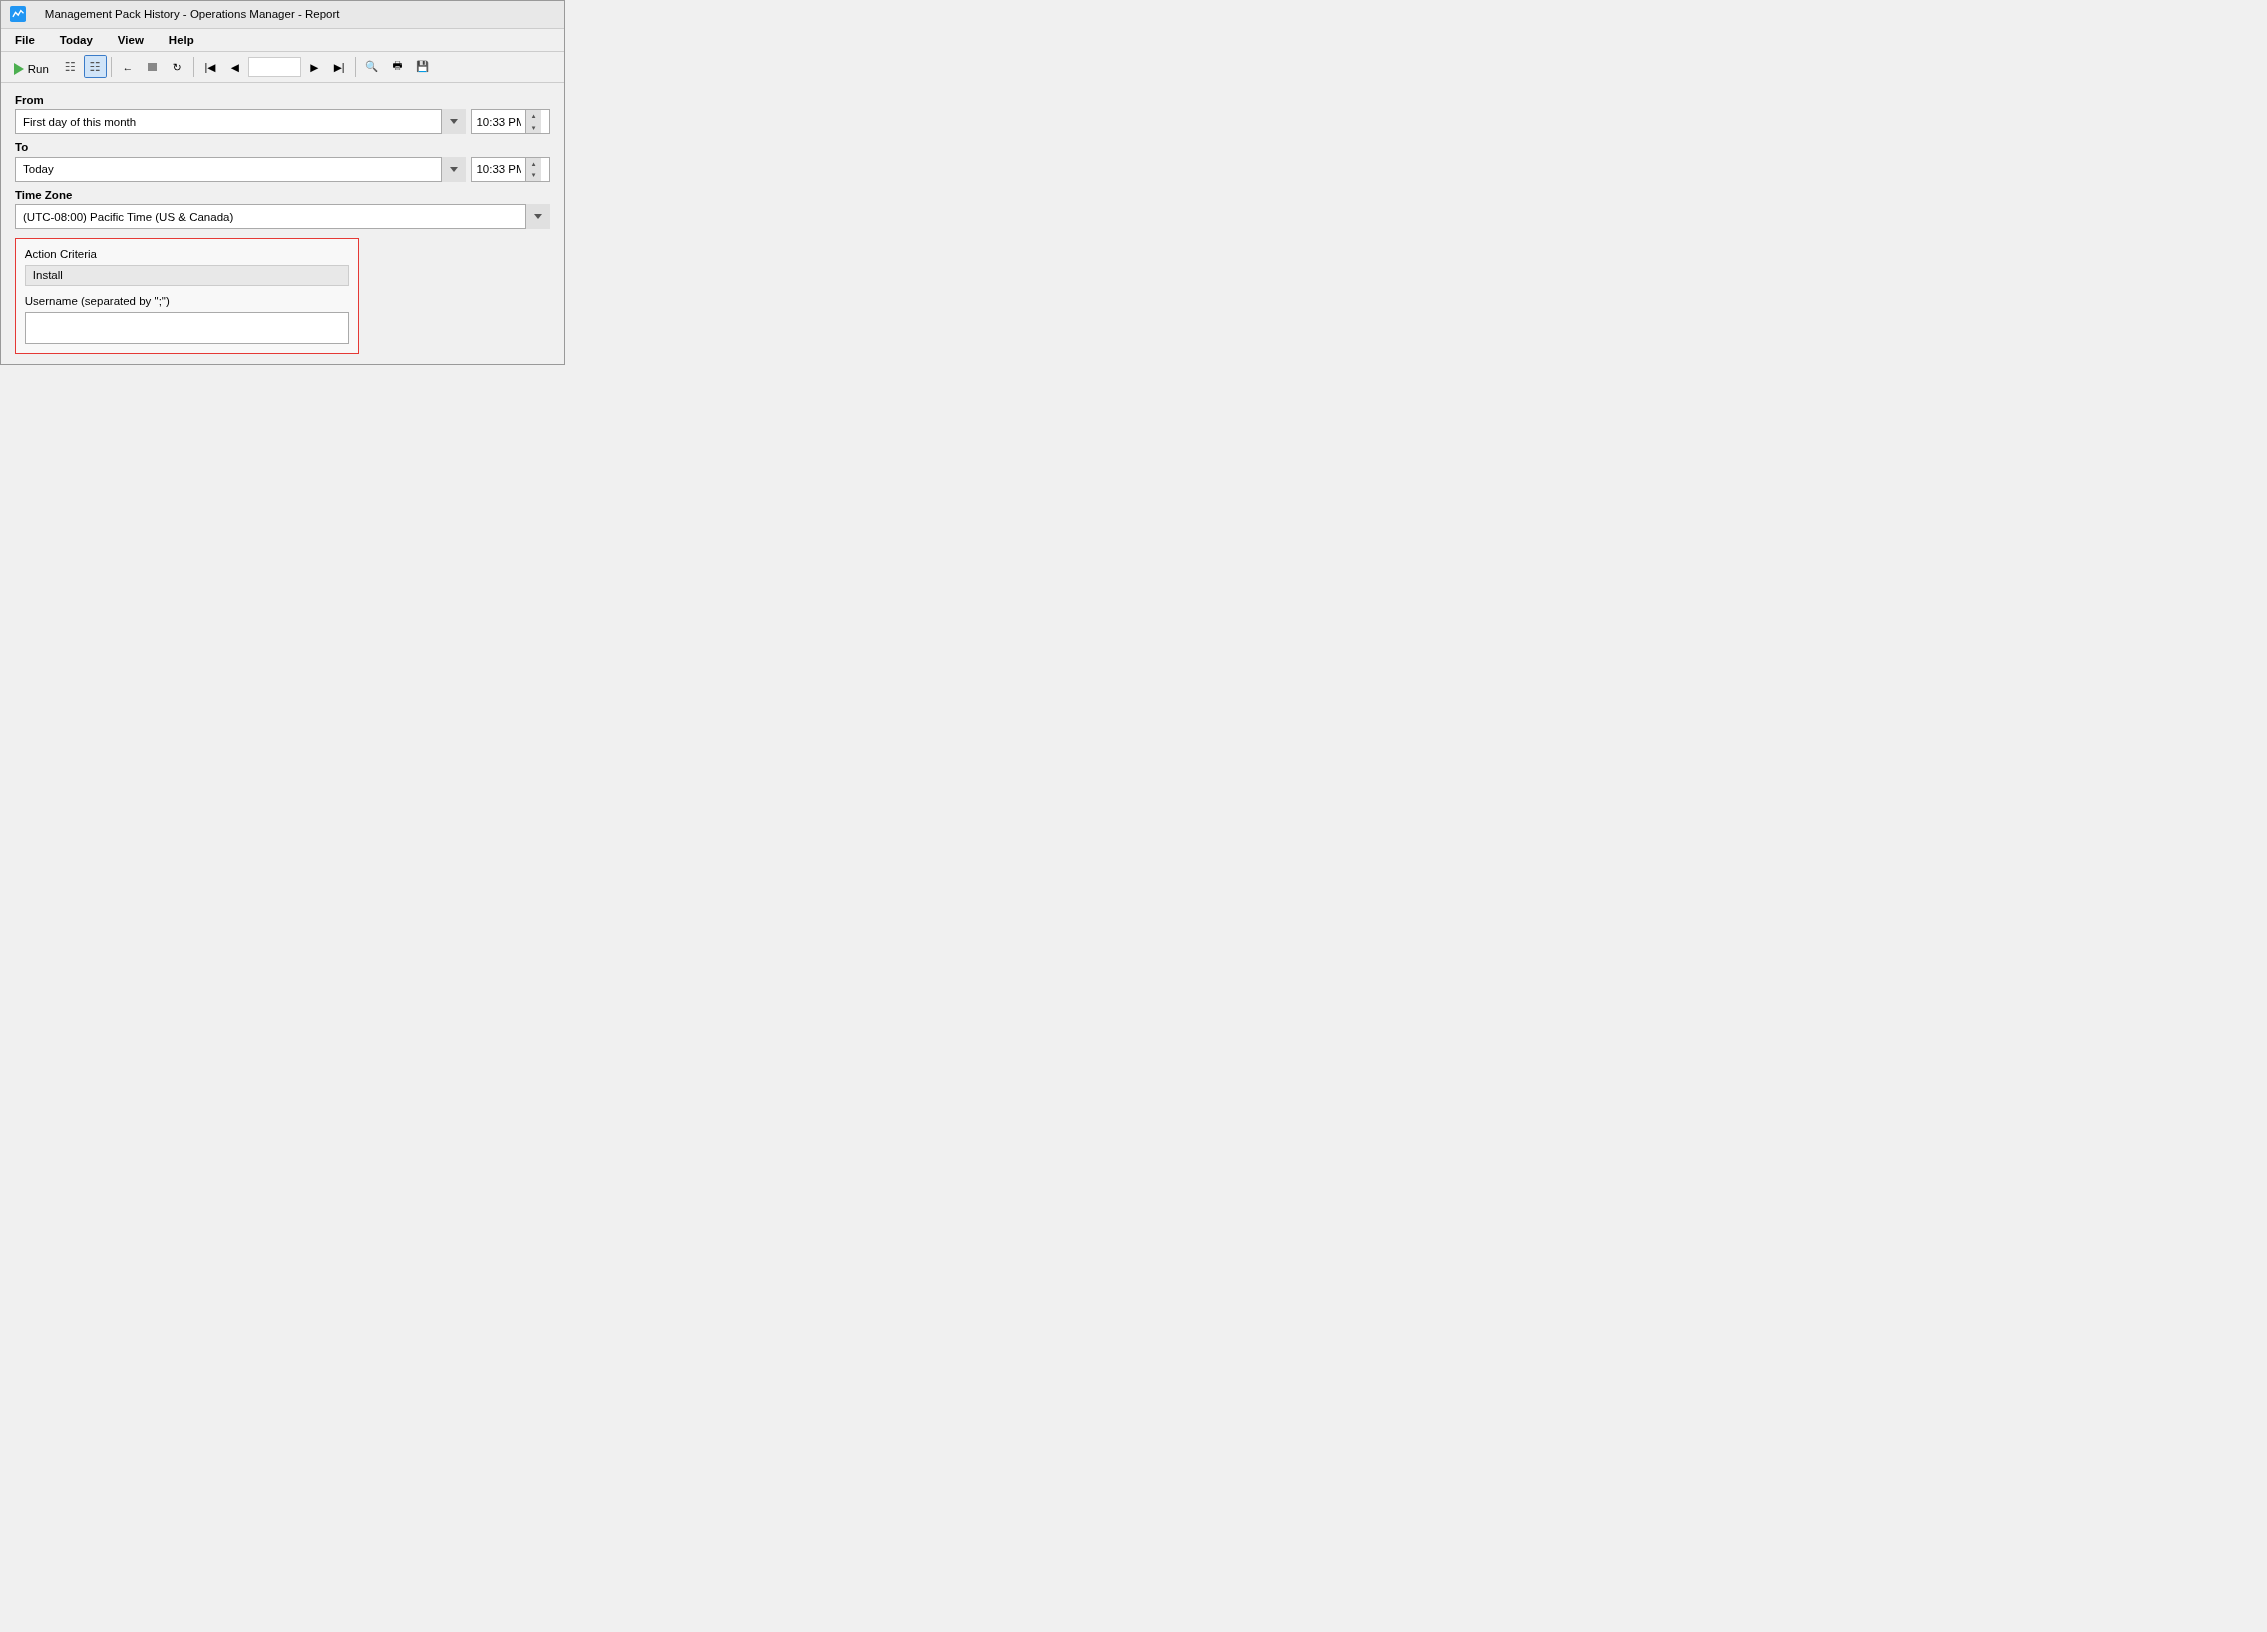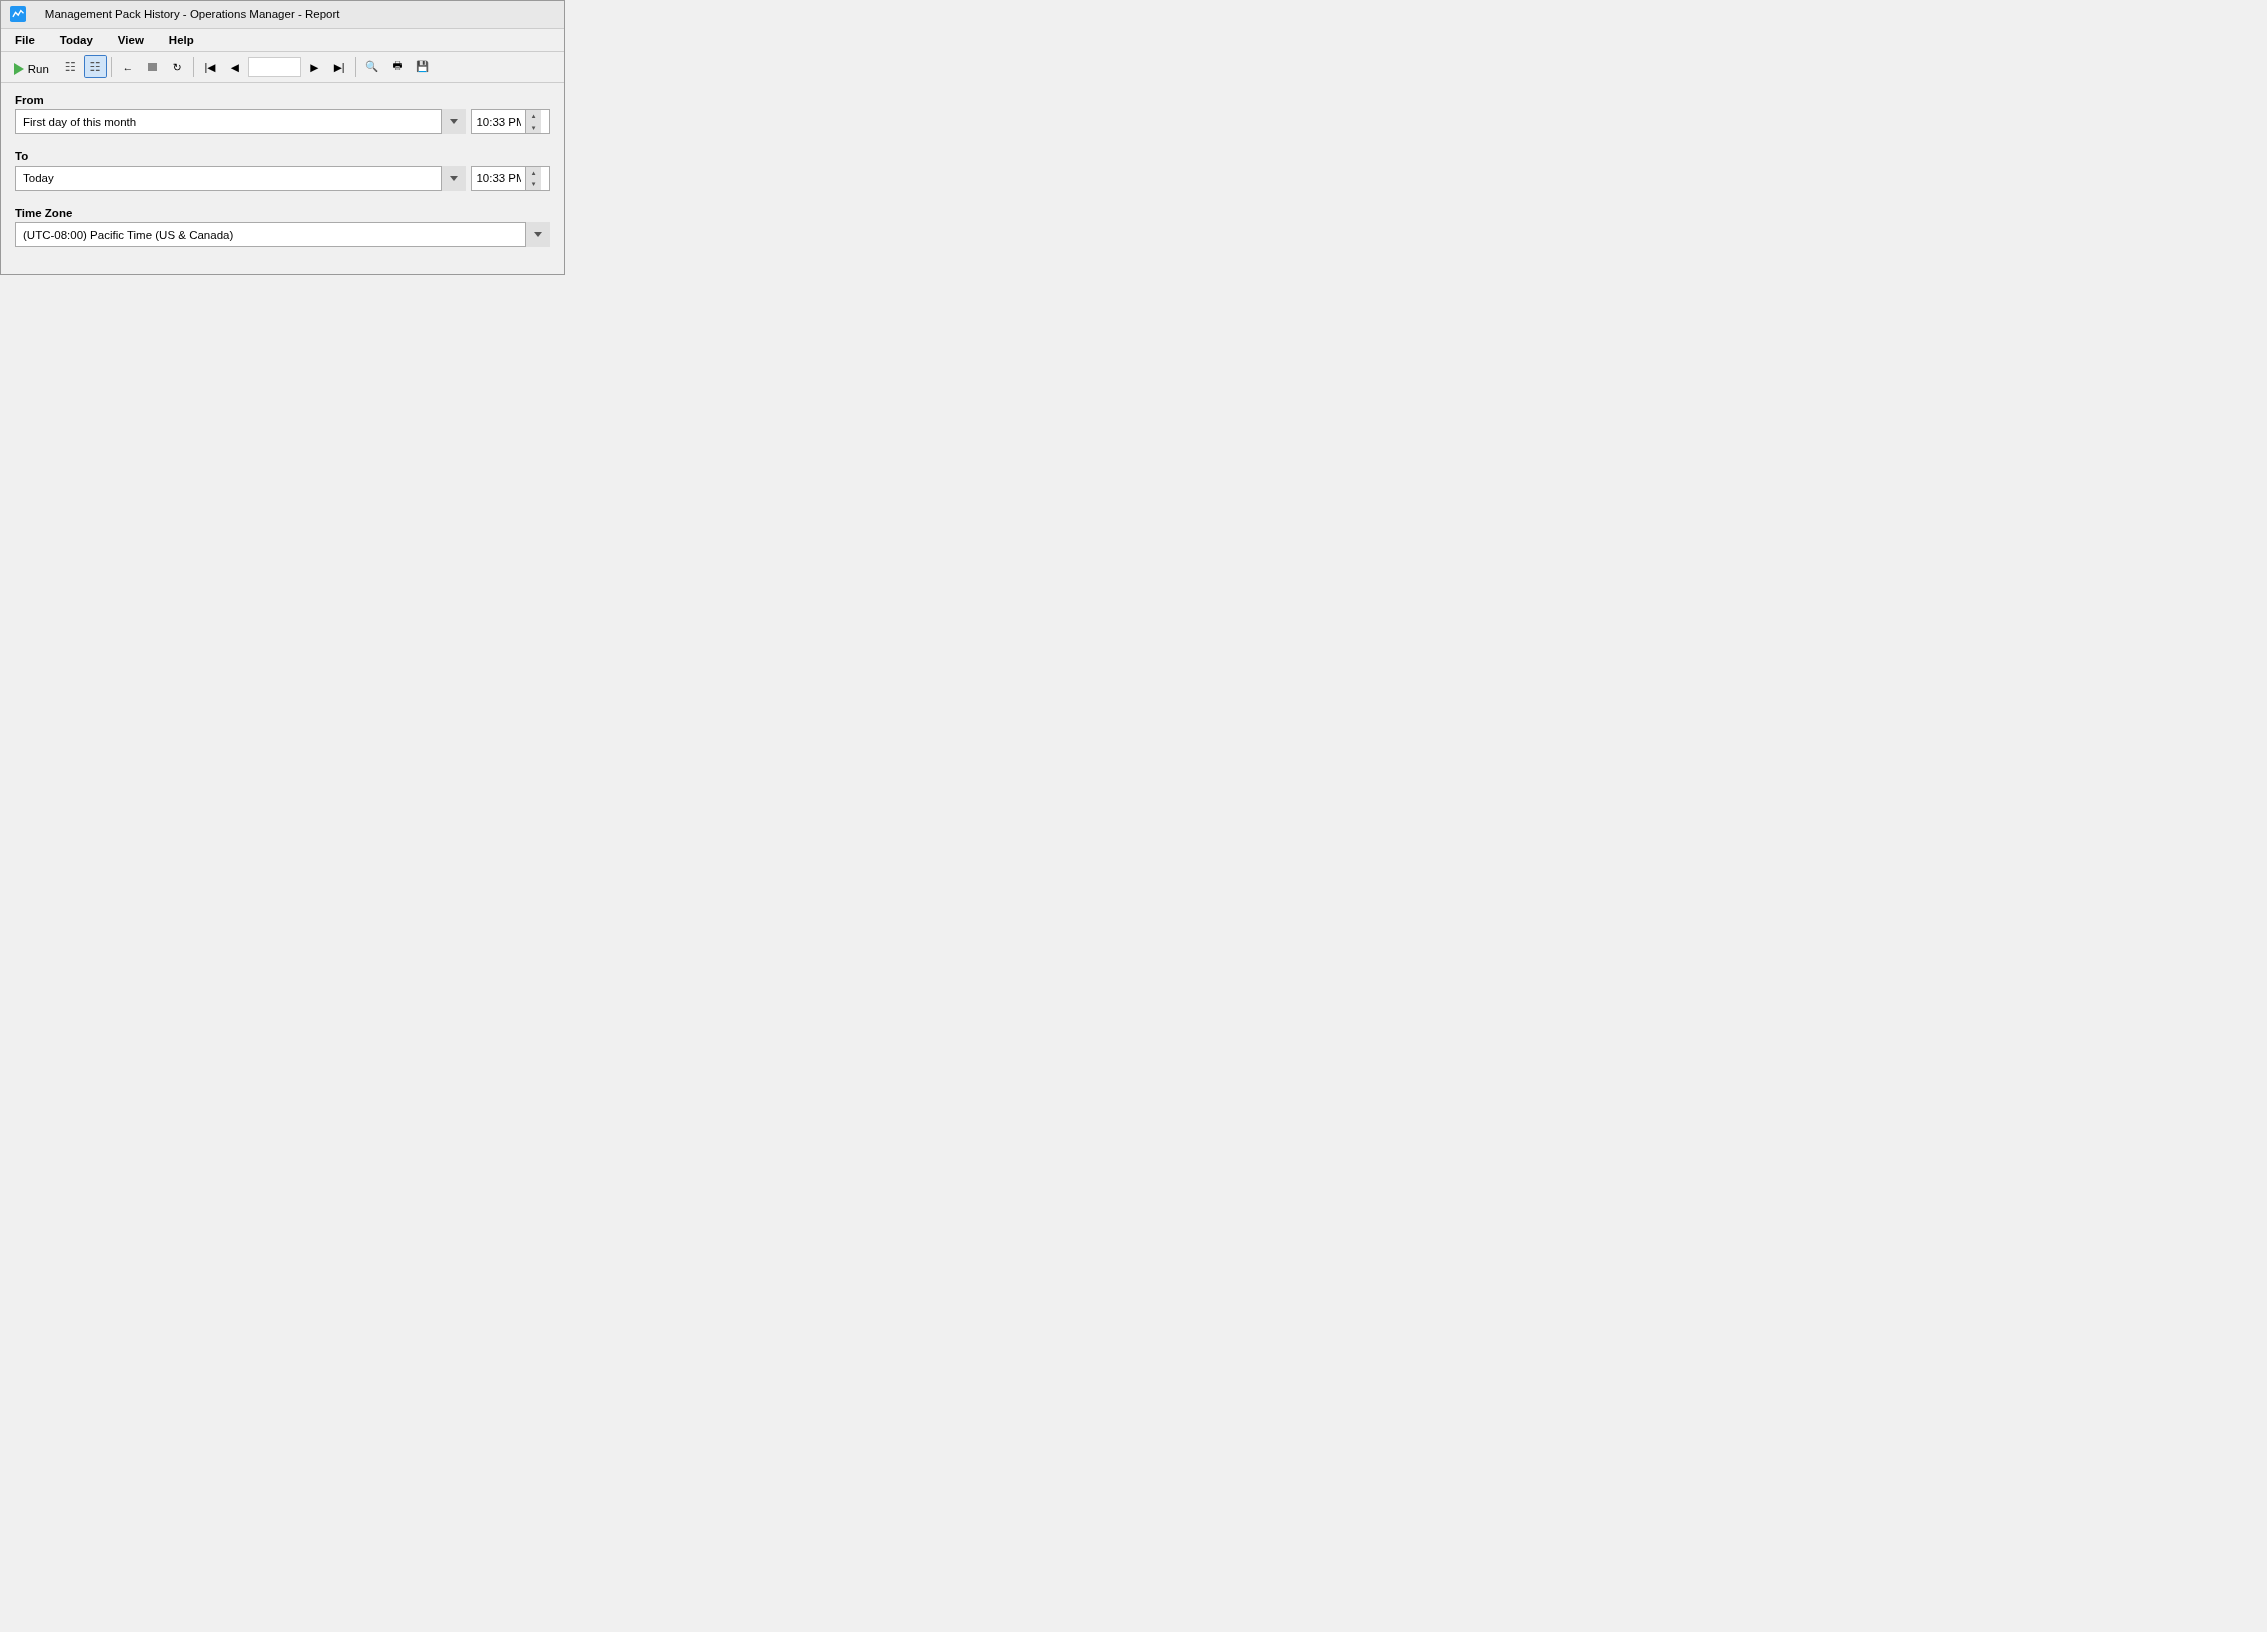--- a/index.html
+++ b/index.html
@@ -139,21 +139,21 @@
       font-size: 11.5px;
       color: #000;
       margin-bottom: 3.5px;
       font-weight: bold;
     }
 
     .field-row {
       display: flex;
       align-items: center;
       gap: 5.3px;
-      margin-bottom: 16px;
+      margin-bottom: 7px;
     }
 
     .dropdown-wrapper {
       flex: 1;
       position: relative;
     }
 
     .dropdown {
       width: 100%;
       height: 25px;
@@ -404,16 +404,22 @@
       <div class="dropdown-wrapper">
         <select class="dropdown">
           <option>(UTC-08:00) Pacific Time (US &amp; Canada)</option>
         </select>
         <div class="dropdown-arrow">
           <div class="chevron-down"></div>
         </div>
       </div>
     </div>
 
+    <div class="red-box">
+      <div class="criteria-label">Action Criteria</div>
+      <div class="criteria-value">Install</div>
+      <div class="username-label">Username (separated by ";")</div>
+      <input class="username-input" type="text" value="" style="">
+    </div>
 
   </div>
 </div>
 
 
 </body></html>

